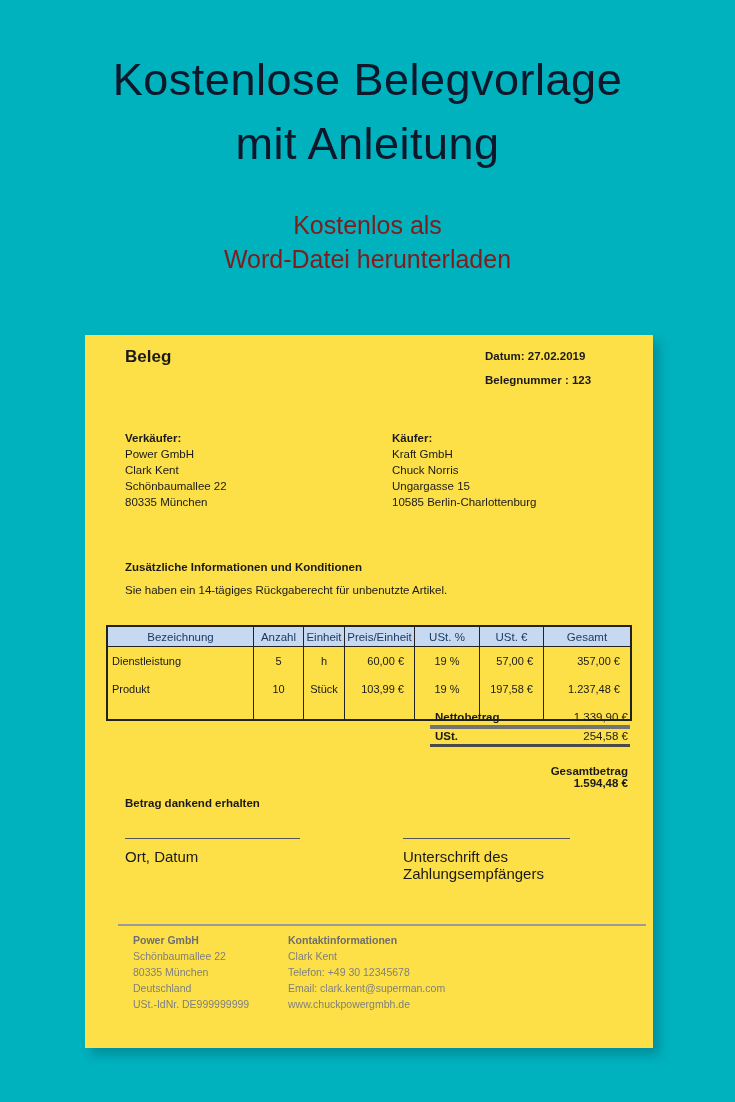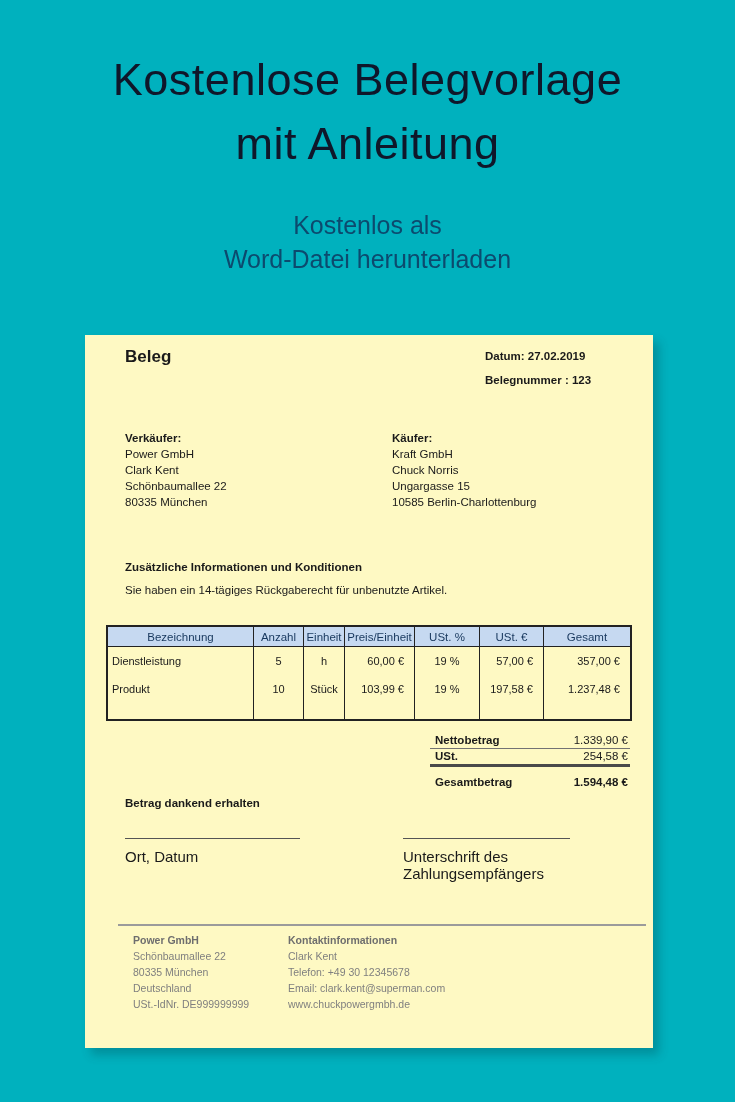--- a/index.html
+++ b/index.html
@@ -12,27 +12,27 @@
   }
   
   .hero-title {
     position:absolute; top:48px; left:0; width:735px;
     text-align:center; color:#0f172a;
     font-size:45px; line-height:64px; font-weight:400;
     letter-spacing:0.5px;
   }
   .hero-subtitle {
     position:absolute; top:208px; left:0; width:735px;
-    text-align:center; color:#0c4a6e;
+    text-align:center; color:#7f1d1d;
     font-size:25px; line-height:34px; font-weight:400;
   }
   
   .page {
     position:absolute; left:85px; top:335px; width:568px; height:713px;
-    background:#fef9c3;
+    background:#fde047;
     box-shadow:6px 7px 9px rgba(0,70,80,0.30);
     color:#1a1a1a;
     font-size:11.5px;
   }
   .doc-title { position:absolute; left:40px; top:12px; font-size:17px; font-weight:bold; }
   .doc-meta  { position:absolute; left:400px; top:15px; font-size:11.5px; font-weight:bold; }
   .doc-meta div { margin-bottom:12px; }
   .parties { position:absolute; left:40px; top:95px; width:500px; display:flex;gap:34px; }
   .party { width:263px; line-height:16px; }
   .party .heading { font-weight:bold; }
@@ -50,23 +50,23 @@
   .items tr.filler td { height:13px; border-bottom:1px solid #222; }
   .items { border:1px solid #222; outline:1px solid #222; }
   .col-desc  { width:146px; } .col-qty { width:50px; } .col-unit { width:41px; }
   .col-price { width:70px; } .col-vatp { width:65px; } .col-vate { width:64px; } .col-total { width:87px; }
   .ta-l { text-align:left; } .ta-c { text-align:center; } .ta-r { text-align:right; padding-right:10px !important; }
   
   .totals { position:absolute; left:345px; top:376px; width:200px; }
   .totals-row { display:flex; justify-content:space-between; align-items:flex-end;
                 height:18px; padding:0 2px 2px 5px; }
   .totals-row .lbl { font-weight:bold; }
-  .row-net { border-bottom:1px solid #737373;margin-top:20px; }
+  .row-net { border-bottom:4px solid #737373; }
   .row-vat { border-bottom:3px solid #4a4a4a; }
-  .row-grand { margin-top:3px; font-weight:bold; height:20px; padding-top:4px; }
+  .row-grand { margin-top:14px; font-weight:bold; height:20px; padding-top:4px;flex-direction:column; }
   
   .thanks { position:absolute; left:40px; top:462px; font-weight:bold; }
   .sig-line { position:absolute; top:503px; border-top:1px solid #555; height:0; }
   .sig-line.left  { left:40px;  width:175px; }
   .sig-line.right { left:318px; width:167px; }
   .sig-label { position:absolute; top:513px; font-size:15px; }
   .sig-label.left  { left:40px; }
   .sig-label.right { left:318px; }
   
   .footer-divider { position:absolute; left:33px; top:589px; width:528px;

